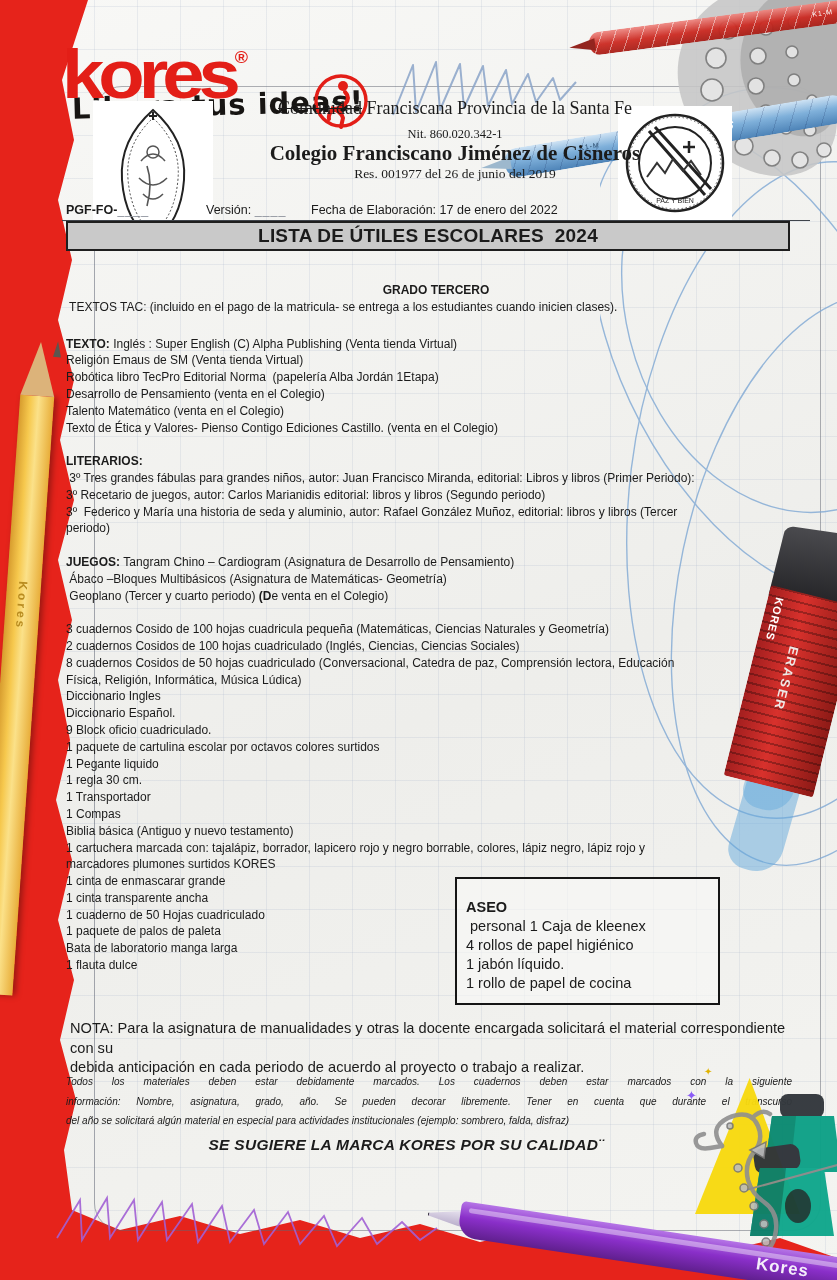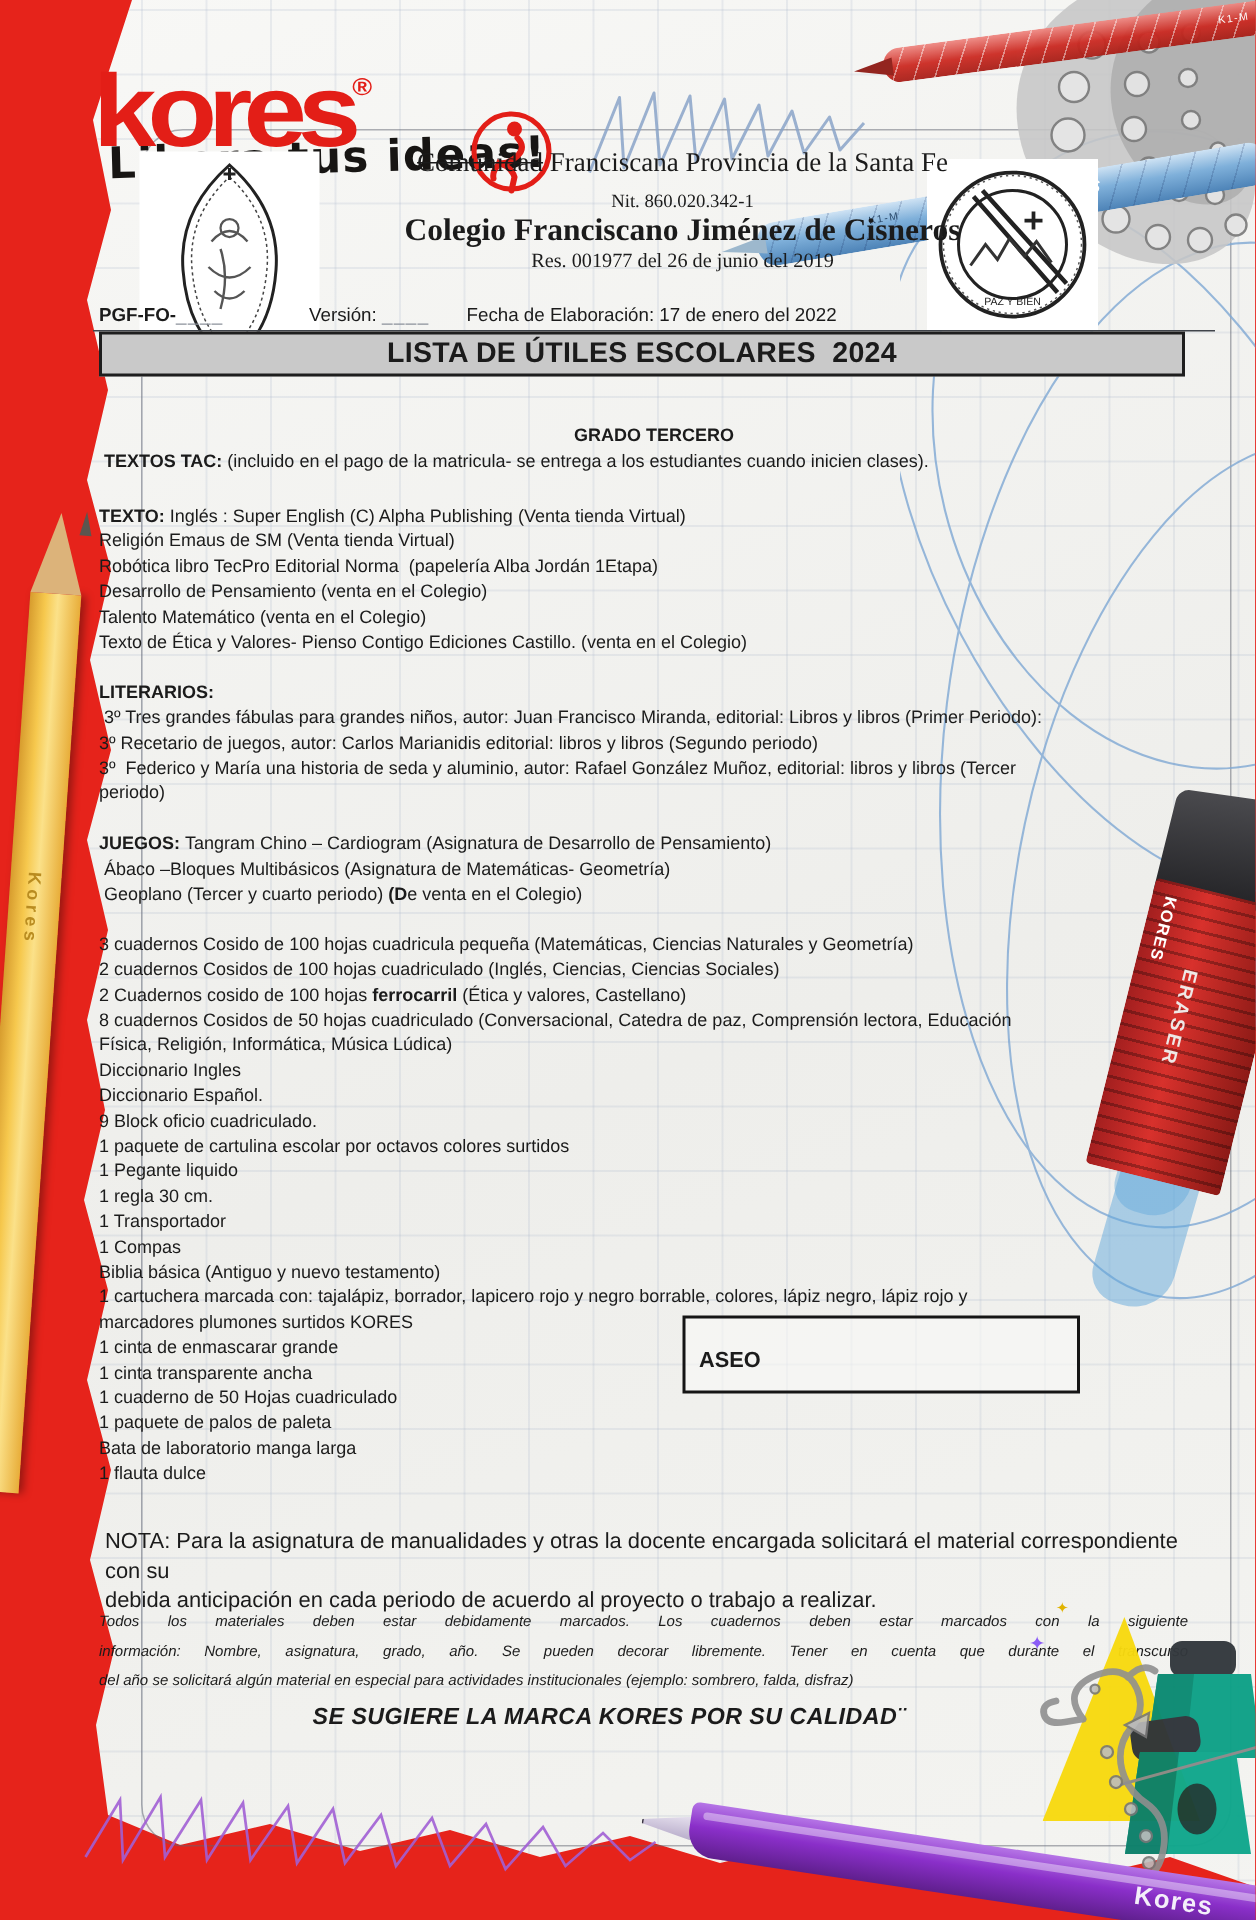--- a/index.html
+++ b/index.html
@@ -210,42 +210,41 @@
 <div class="formrow">
   <span class="code">PGF-FO-</span><span class="blank">____</span>
   <span class="fr-version"><span>Versión:</span> <span class="blank">____</span></span>
   <span class="fr-date">Fecha de Elaboración: 17 de enero del 2022</span>
 </div>
 <div class="hline"></div>
 <div class="titlebar">LISTA DE ÚTILES ESCOLARES  2024</div>
 
 <div class="content">
     <div class="bline" style="text-align: center;"><span style="font-weight: bold;">GRADO TERCERO</span></div>
-    <div class="bline"><span style="font-weight: bold;"> TEXTOS TAC: </span><span>(incluido en el pago de la matricula- se entrega a los estudiantes cuando inicien clases).</span></div>
+    <div class="bline"><span style="font-weight: normal;"> TEXTOS TAC: </span><span>(incluido en el pago de la matricula- se entrega a los estudiantes cuando inicien clases).</span></div>
     <div class="bline" style="height: 20px;"></div>
     <div class="bline"><span style="font-weight: bold;">TEXTO: </span><span>Inglés : Super English (C) Alpha Publishing (Venta tienda Virtual)</span></div>
     <div class="bline"><span>Religión Emaus de SM (Venta tienda Virtual)</span></div>
     <div class="bline"><span>Robótica libro TecPro Editorial Norma  (papelería Alba Jordán 1Etapa)</span></div>
     <div class="bline"><span>Desarrollo de Pensamiento (venta en el Colegio)</span></div>
     <div class="bline"><span>Talento Matemático (venta en el Colegio)</span></div>
     <div class="bline"><span>Texto de Ética y Valores- Pienso Contigo Ediciones Castillo. (venta en el Colegio)</span></div>
     <div class="bline" style="height: 14px;"></div>
     <div class="bline"><span style="font-weight: bold;">LITERARIOS:</span></div>
     <div class="bline"><span> 3º Tres grandes fábulas para grandes niños, autor: Juan Francisco Miranda, editorial: Libros y libros (Primer Periodo):</span></div>
     <div class="bline"><span>3º Recetario de juegos, autor: Carlos Marianidis editorial: libros y libros (Segundo periodo)</span></div>
     <div class="bline"><span>3º  Federico y María una historia de seda y aluminio, autor: Rafael González Muñoz, editorial: libros y libros (Tercer</span></div>
     <div class="bline"><span>periodo)</span></div>
     <div class="bline" style="height: 15px;"></div>
     <div class="bline"><span style="font-weight: bold;">JUEGOS: </span><span>Tangram Chino – Cardiogram (Asignatura de Desarrollo de Pensamiento)</span></div>
     <div class="bline"><span> Ábaco –Bloques Multibásicos (Asignatura de Matemáticas- Geometría)</span></div>
     <div class="bline"><span> Geoplano (Tercer y cuarto periodo) </span><span style="font-weight: bold;">(D</span><span>e venta en el Colegio)</span></div>
     <div class="bline" style="height: 16px;"></div>
     <div class="bline"><span>3 cuadernos Cosido de 100 hojas cuadricula pequeña (Matemáticas, Ciencias Naturales y Geometría)</span></div>
     <div class="bline"><span>2 cuadernos Cosidos de 100 hojas cuadriculado (Inglés, Ciencias, Ciencias Sociales)</span></div>
-    <div class="bline"><span>2 Cuadernos cosido de 100 hojas </span><span style="font-weight: bold;">ferrocarril</span><span> (Ética y valores, Castellano)</span></div>
     <div class="bline"><span>8 cuadernos Cosidos de 50 hojas cuadriculado (Conversacional, Catedra de paz, Comprensión lectora, Educación</span></div>
     <div class="bline"><span>Física, Religión, Informática, Música Lúdica)</span></div>
     <div class="bline"><span>Diccionario Ingles</span></div>
     <div class="bline"><span>Diccionario Español.</span></div>
     <div class="bline"><span>9 Block oficio cuadriculado.</span></div>
     <div class="bline"><span>1 paquete de cartulina escolar por octavos colores surtidos</span></div>
     <div class="bline"><span>1 Pegante liquido</span></div>
     <div class="bline"><span>1 regla 30 cm.</span></div>
     <div class="bline"><span>1 Transportador</span></div>
     <div class="bline"><span>1 Compas</span></div>
@@ -255,20 +254,26 @@
     <div class="bline"><span>1 cinta de enmascarar grande</span></div>
     <div class="bline"><span>1 cinta transparente ancha</span></div>
     <div class="bline"><span>1 cuaderno de 50 Hojas cuadriculado</span></div>
     <div class="bline"><span>1 paquete de palos de paleta</span></div>
     <div class="bline"><span>Bata de laboratorio manga larga</span></div>
     <div class="bline"><span>1 flauta dulce</span></div>
   </div>
 
 <div class="aseo">
   <div class="t">ASEO</div>
+  <div>
+      <div style="white-space: pre;"> personal 1 Caja de kleenex</div>
+      <div style="white-space: pre;">4 rollos de papel higiénico</div>
+      <div style="white-space: pre;">1 jabón líquido.</div>
+      <div style="white-space: pre;">1 rollo de papel de cocina</div>
+    </div>
 </div>
 
 <div class="nota">
     <div> NOTA: Para la asignatura de manualidades y otras la docente encargada solicitará el material correspondiente con su</div>
     <div>debida anticipación en cada periodo de acuerdo al proyecto o trabajo a realizar.</div>
   </div>
 <div class="closing">
     <div class="just">Todos los materiales deben estar debidamente marcados. Los cuadernos deben estar marcados con la siguiente</div>
     <div class="just">información: Nombre, asignatura, grado, año. Se pueden decorar libremente. Tener en cuenta que durante el transcurso</div>
     <div>del año se solicitará algún material en especial para actividades institucionales (ejemplo: sombrero, falda, disfraz)</div>

